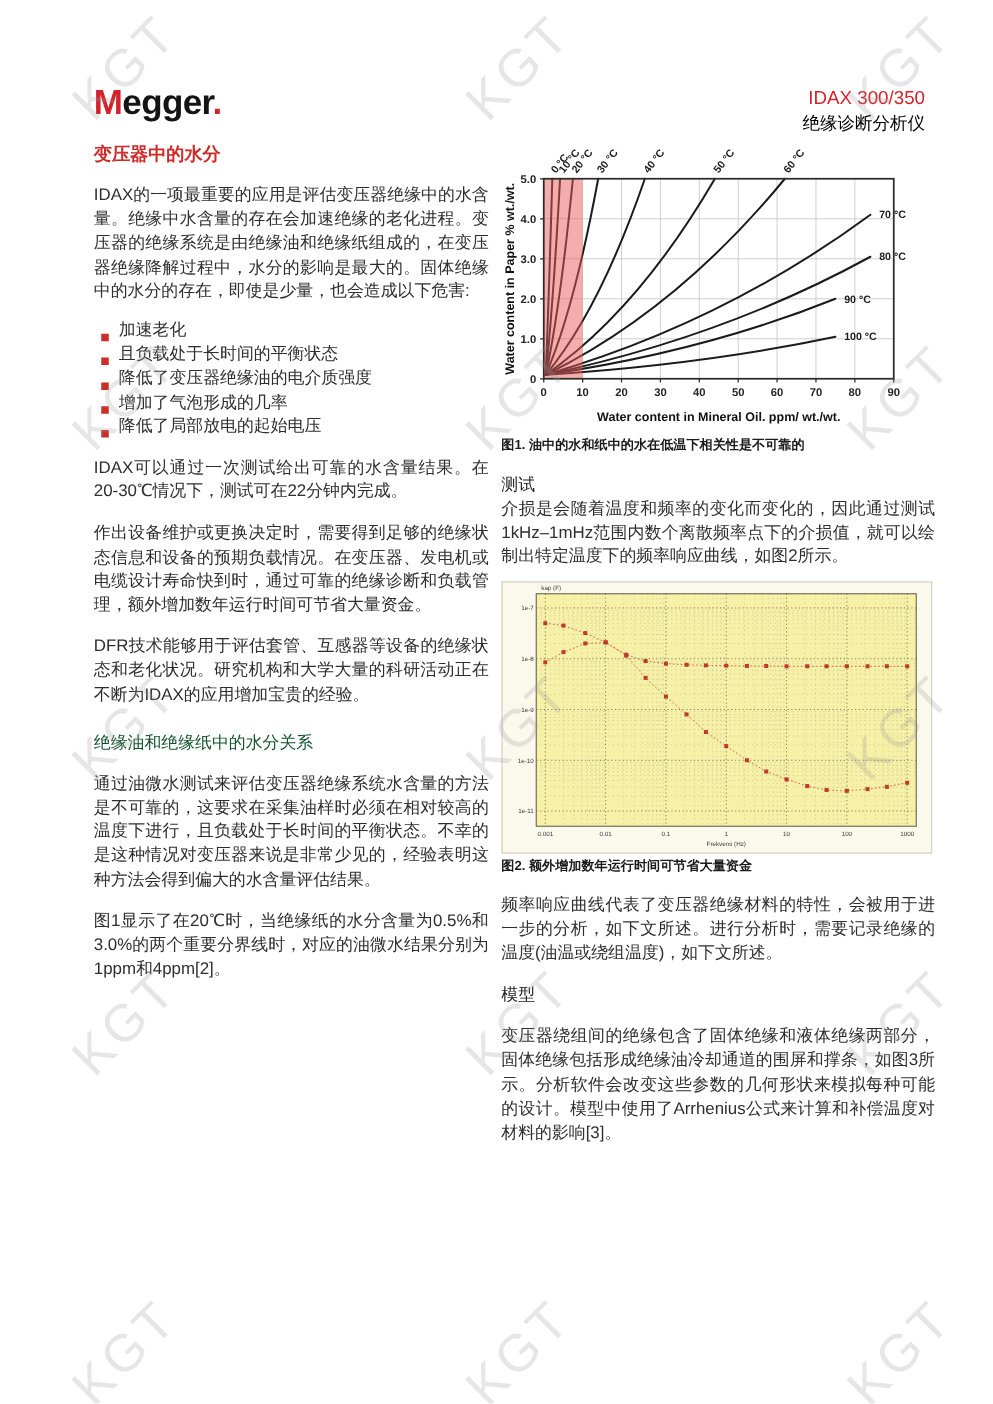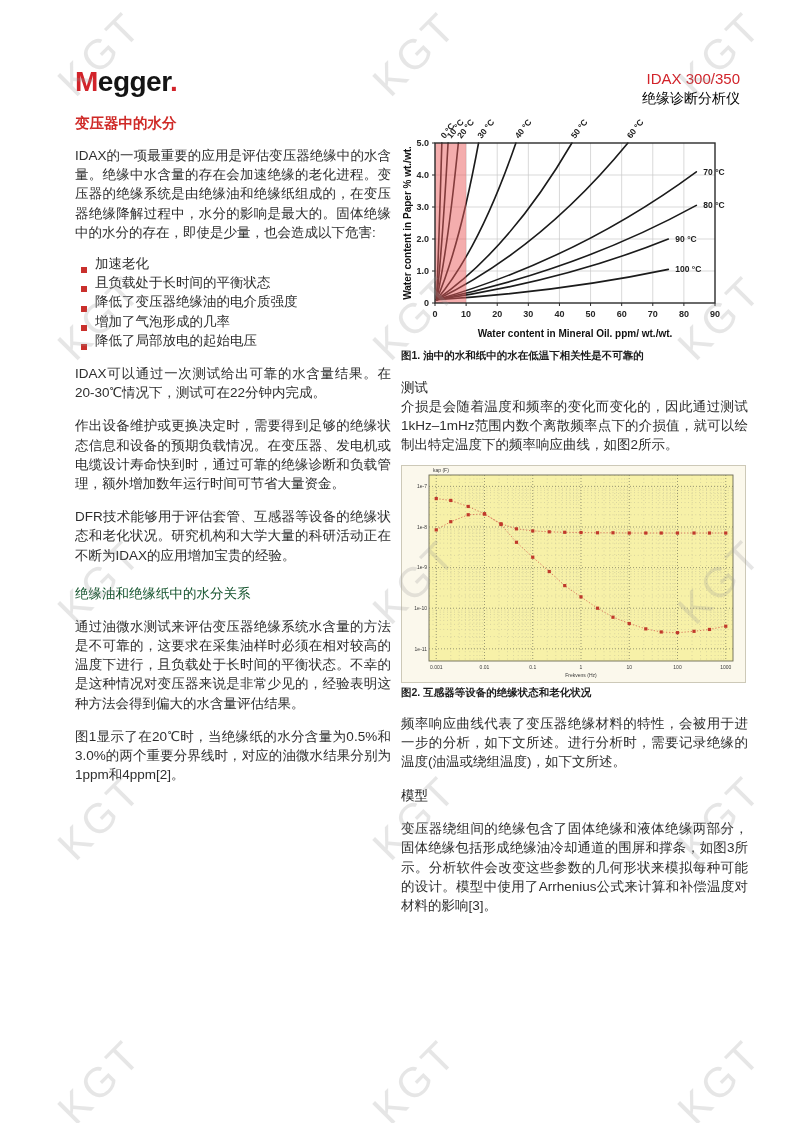--- a/index.html
+++ b/index.html
@@ -312,21 +312,21 @@
           <text x="35.238095238095234" y="204" text-anchor="middle" class="tiny">0.001</text>
           <text x="83.4920634920635" y="204" text-anchor="middle" class="tiny">0.01</text>
           <text x="131.74603174603175" y="204" text-anchor="middle" class="tiny">0.1</text>
           <text x="180" y="204" text-anchor="middle" class="tiny">1</text>
           <text x="228.25396825396828" y="204" text-anchor="middle" class="tiny">10</text>
           <text x="276.5079365079365" y="204" text-anchor="middle" class="tiny">100</text>
           <text x="324.7619047619048" y="204" text-anchor="middle" class="tiny">1000</text>
           <text x="180" y="212" text-anchor="middle" class="tiny">Frekvens (Hz)</text>
           <text x="32" y="7" class="tiny">kap (F)</text>
         </svg>
-      <figcaption class="fig-caption">图2. 互感器等设备的绝缘状态和老化状况</figcaption>
+      <figcaption class="fig-caption">图2. 额外增加数年运行时间可节省大量资金</figcaption>
     </figure>
 
     <p class="body-p">频率响应曲线代表了变压器绝缘材料的特性，会被用于进一步的分析，如下文所述。进行分析时，需要记录绝缘的温度(油温或绕组温度)，如下文所述。</p>
     <h3 class="sec-heading">模型</h3>
     <p class="body-p">变压器绕组间的绝缘包含了固体绝缘和液体绝缘两部分，固体绝缘包括形成绝缘油冷却通道的围屏和撑条，如图3所示。分析软件会改变这些参数的几何形状来模拟每种可能的设计。模型中使用了Arrhenius公式来计算和补偿温度对材料的影响[3]。</p>
   </div>
 
   <div class="wm-layer">
       <div class="wm" style="left: 30px; top: 30px;">KGT</div>
       <div class="wm" style="left: 345px; top: 30px;">KGT</div>

